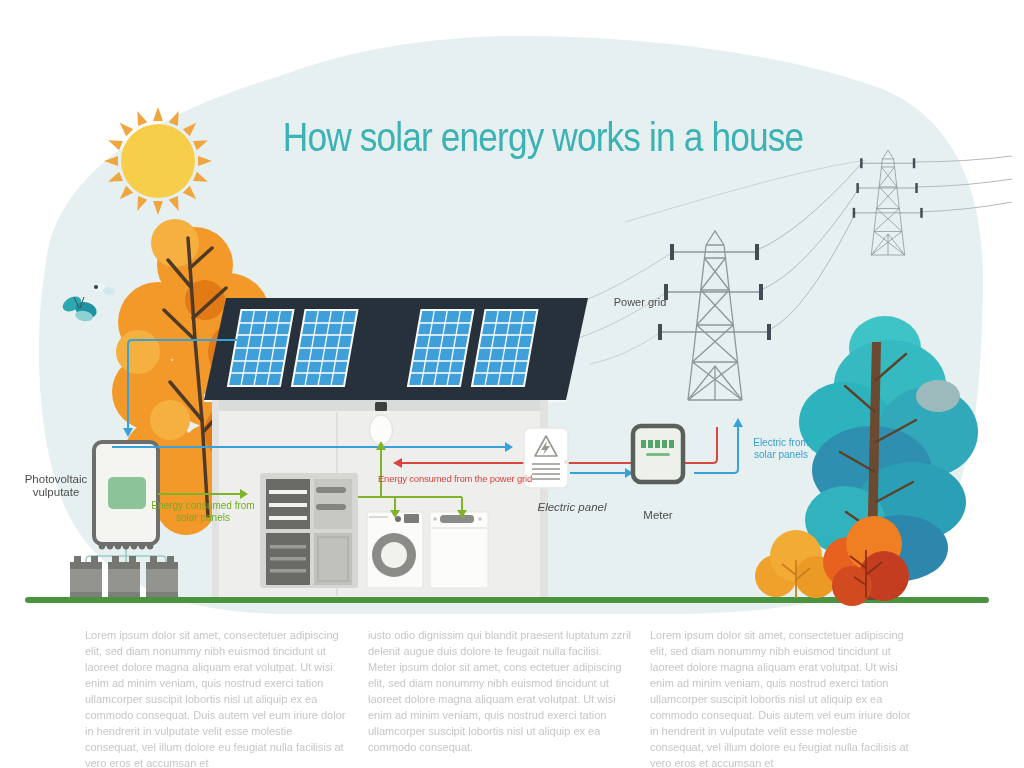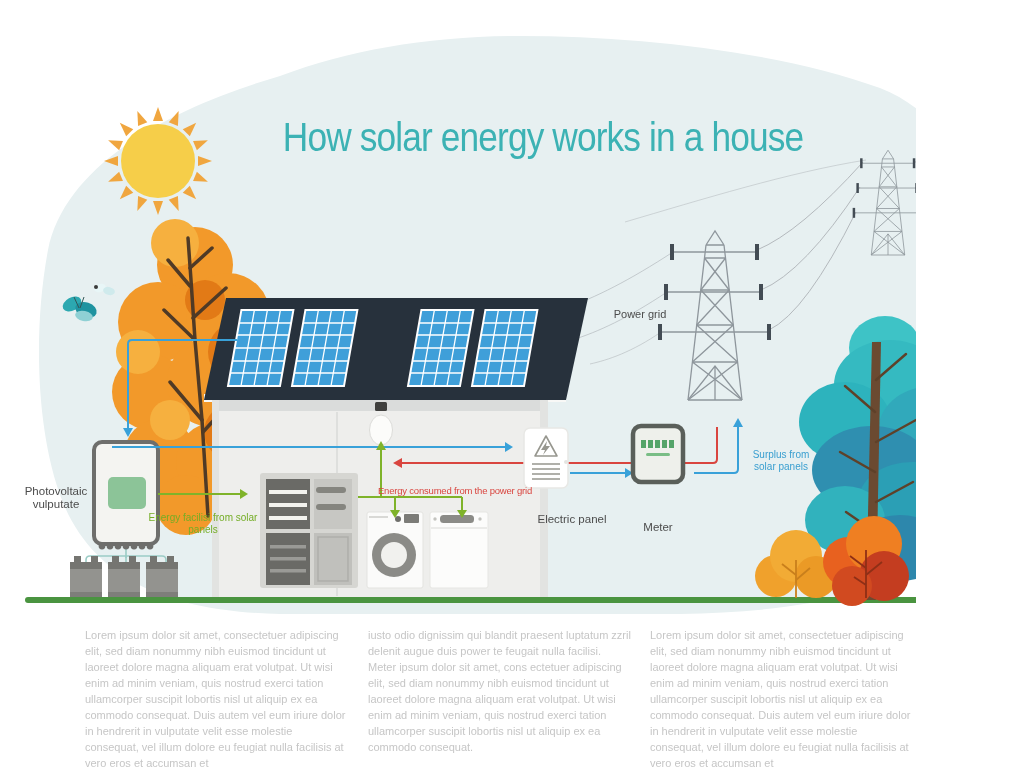--- a/index.html
+++ b/index.html
@@ -1,26 +1,26 @@
 <!DOCTYPE html>
 <html><head>
 <meta charset="utf-8">
 <style>
   html,body{margin:0;padding:0;background:#fff;}
-  .canvas{position:relative;width:916px;height:768px;background:#ffffff;overflow:hidden;
+  .canvas{position:relative;width:1024px;height:768px;background:#ffffff;overflow:hidden;
           font-family:"Liberation Sans", sans-serif;}
   svg.scene{position:absolute;left:0;top:0;}
-  .lbl{position:absolute;color:#4c4c4c;font-size:11.5px;line-height:13px;text-align:center;margin-top:12px;}
+  .lbl{position:absolute;color:#4c4c4c;font-size:11.5px;line-height:13px;text-align:center;}
   .title{position:absolute;left:218px;top:114px;width:650px;text-align:center;
          color:#3cb2b4;font-size:41px;font-weight:400;letter-spacing:-1px;
          transform:scaleX(.86);transform-origin:50% 50%;white-space:nowrap;}
   #lbl-pv{left:14px;top:473px;width:84px;}
   #lbl-energy-solar{left:146px;top:500px;width:114px;color:#74ad26;font-size:10px;line-height:12px;}
   #lbl-energy-grid{left:374px;top:472px;width:162px;color:#d9453f;font-size:9.5px;white-space:nowrap;letter-spacing:-.2px;}
-  #lbl-electric-panel{left:536px;top:501px;width:72px;}
+  #lbl-electric-panel{left:536px;top:501px;width:72px;font-style:italic;}
   #lbl-meter{left:628px;top:509px;width:60px;}
   #lbl-power-grid{left:604px;top:296px;width:72px;white-space:nowrap;font-size:11px;}
   #lbl-surplus{left:742px;top:437px;width:78px;color:#3a9fd0;font-size:10px;line-height:12px;}
   .bodycol{position:absolute;top:627px;width:264px;color:#c6c6c6;font-size:11px;line-height:16px;text-align:left;}
   .bodycol p{margin:0;}
   #col1{left:85px;}
   #col2{left:368px;}
   #col3{left:650px;}
 </style>
 </head>
@@ -330,31 +330,31 @@
     <circle cx="874" cy="544" r="28" fill="#ef7f22"></circle>
     <circle cx="884" cy="576" r="25" fill="#c43d20"></circle>
     <circle cx="852" cy="586" r="20" fill="#d14a20"></circle>
     <path d="M866,598 V550 M866,568 L850,556 M866,575 L882,562 M866,585 L854,577" stroke="#8f2f16" stroke-width="1.8" fill="none"></path>
   </g>
 </svg>
 
 <div class="title">How solar energy works in a house</div>
 
 <div class="lbl" id="lbl-pv">Photovoltaic vulputate</div>
-<div class="lbl" id="lbl-energy-solar">Energy facilisi from solar panels</div>
+<div class="lbl" id="lbl-energy-solar">Energy consumed from solar panels</div>
 <div class="lbl" id="lbl-energy-grid">Energy consumed from the power grid</div>
 <div class="lbl" id="lbl-electric-panel">Electric panel</div>
 <div class="lbl" id="lbl-meter">Meter</div>
 <div class="lbl" id="lbl-power-grid">Power grid</div>
-<div class="lbl" id="lbl-surplus">Surplus from solar panels</div>
+<div class="lbl" id="lbl-surplus">Electric from solar panels</div>
 
 <div class="bodycol" id="col1">
   <p>Lorem ipsum dolor sit amet, consectetuer adipiscing elit, sed diam nonummy nibh euismod tincidunt ut laoreet dolore magna aliquam erat volutpat. Ut wisi enim ad minim veniam, quis nostrud exerci tation ullamcorper suscipit lobortis nisl ut aliquip ex ea commodo consequat. Duis autem vel eum iriure dolor in hendrerit in vulputate velit esse molestie consequat, vel illum dolore eu feugiat nulla facilisis at vero eros et accumsan et</p>
 </div>
 <div class="bodycol" id="col2">
-  <p>iusto odio dignissim qui blandit praesent luptatum zzril delenit augue duis power te feugait nulla facilisi.</p>
+  <p>iusto odio dignissim qui blandit praesent luptatum zzril delenit augue duis dolore te feugait nulla facilisi.</p>
   <p>Meter ipsum dolor sit amet, cons ectetuer adipiscing elit, sed diam nonummy nibh euismod tincidunt ut laoreet dolore magna aliquam erat volutpat. Ut wisi enim ad minim veniam, quis nostrud exerci tation ullamcorper suscipit lobortis nisl ut aliquip ex ea commodo consequat.</p>
 </div>
 <div class="bodycol" id="col3">
   <p>Lorem ipsum dolor sit amet, consectetuer adipiscing elit, sed diam nonummy nibh euismod tincidunt ut laoreet dolore magna aliquam erat volutpat. Ut wisi enim ad minim veniam, quis nostrud exerci tation ullamcorper suscipit lobortis nisl ut aliquip ex ea commodo consequat. Duis autem vel eum iriure dolor in hendrerit in vulputate velit esse molestie consequat, vel illum dolore eu feugiat nulla facilisis at vero eros et accumsan et</p>
 </div>
 
 </div>
 
 </body></html>

